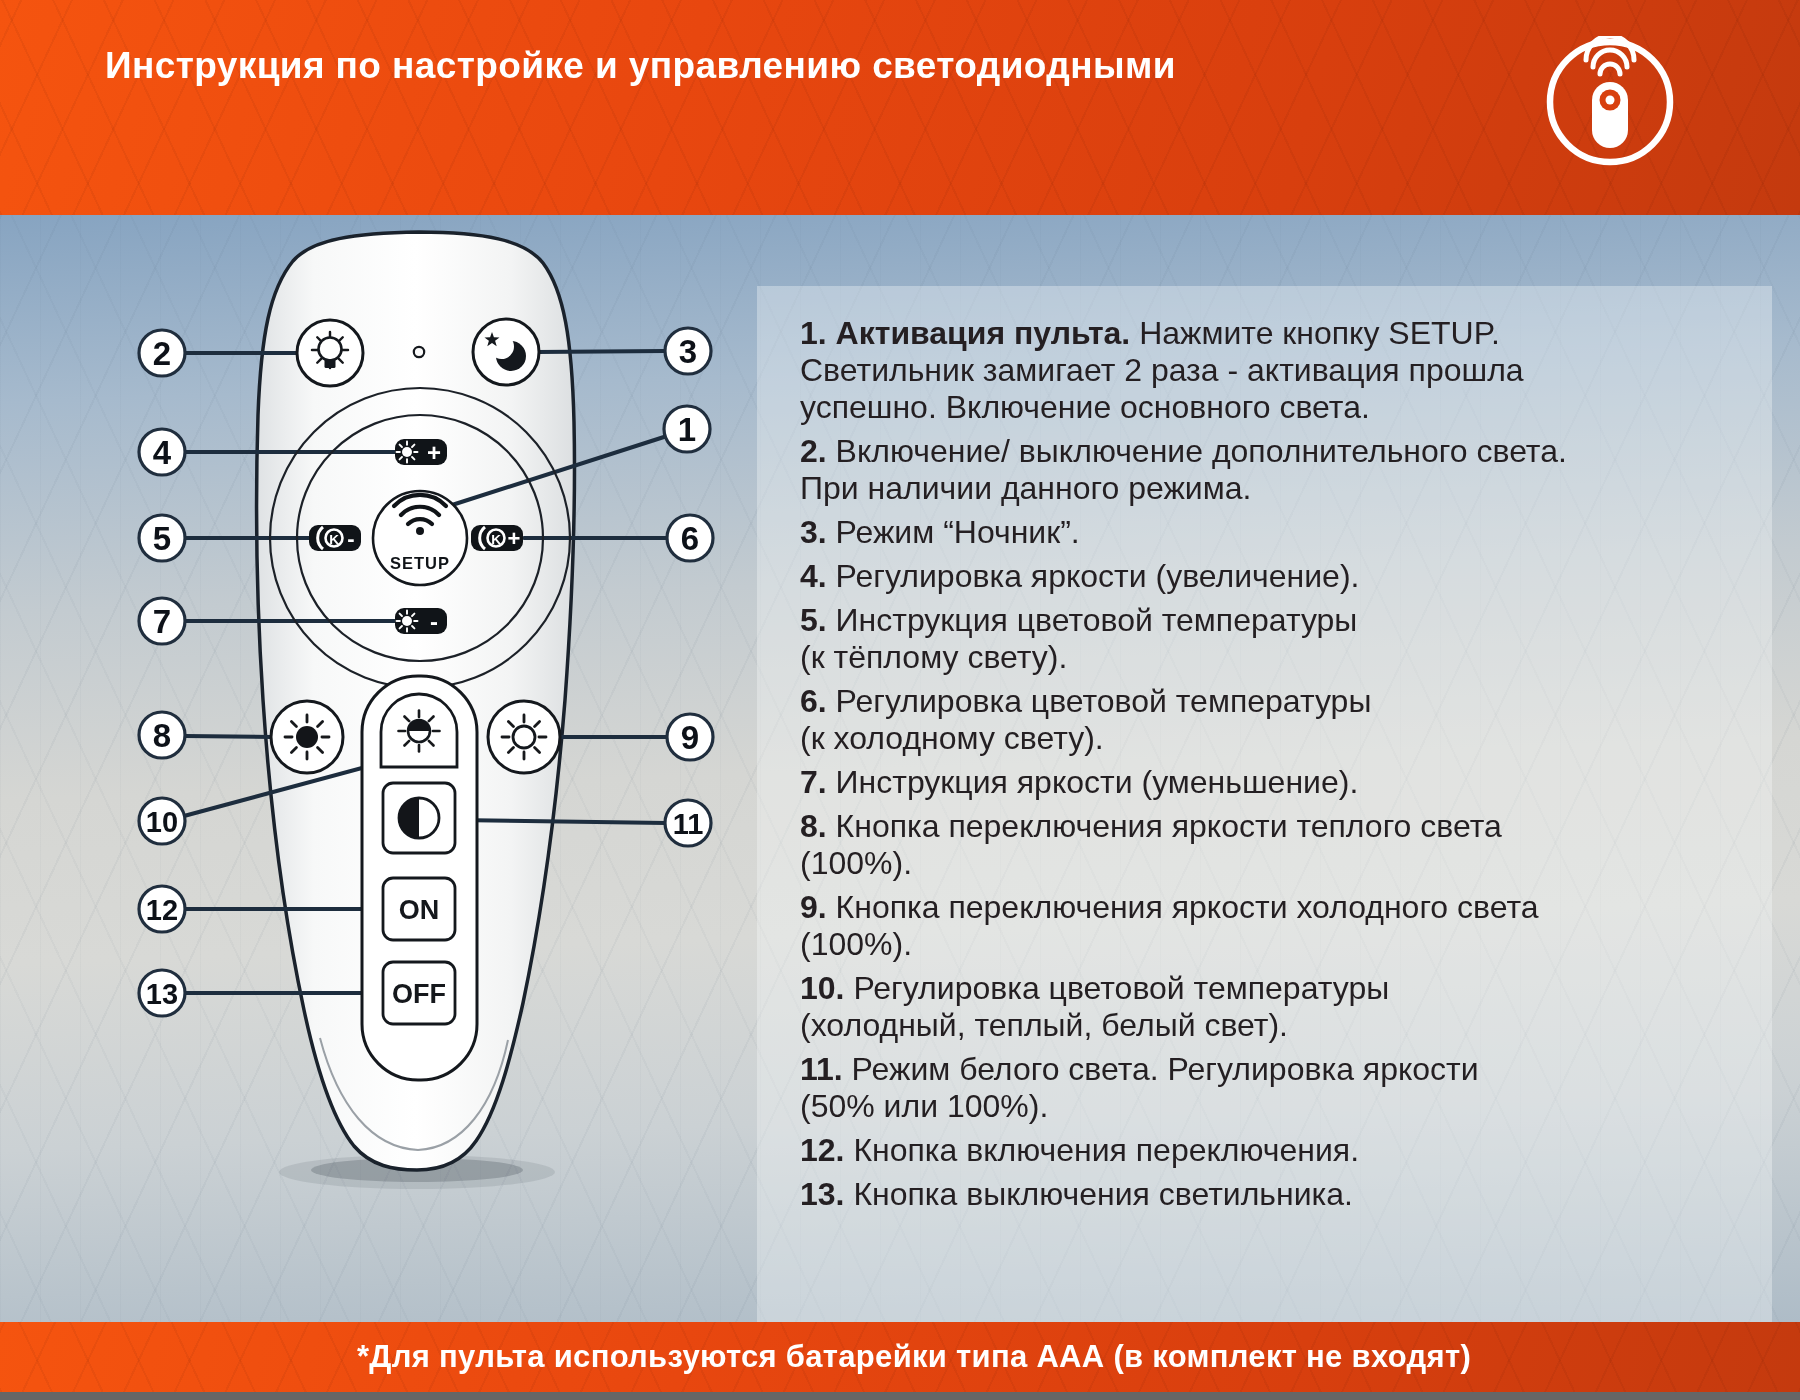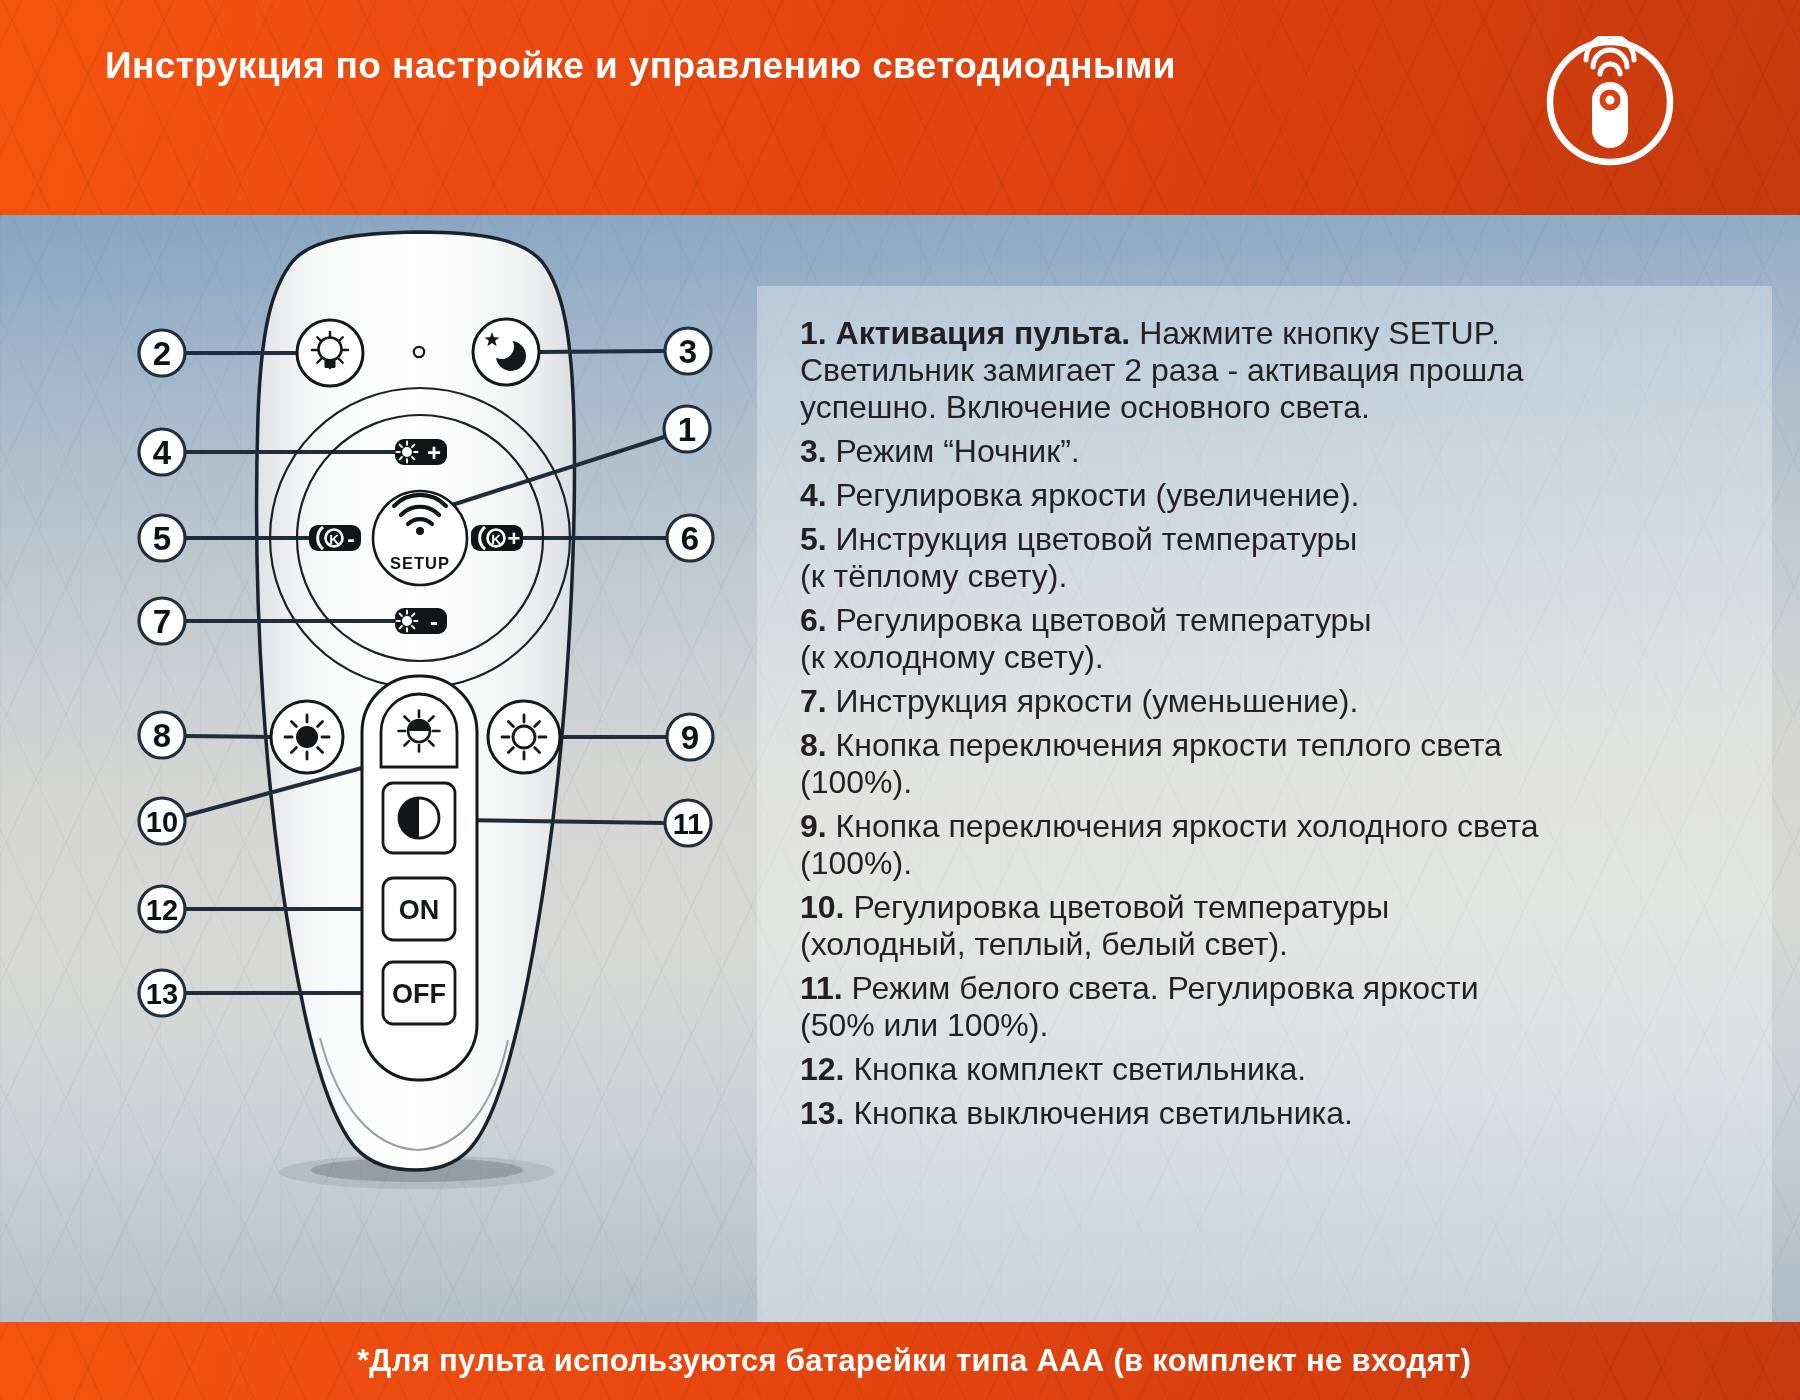--- a/index.html
+++ b/index.html
@@ -6,21 +6,21 @@
   .page{position:relative;width:1800px;height:1400px;overflow:hidden;
         font-family:"Liberation Sans",sans-serif;-webkit-font-smoothing:antialiased;}
   
   .band{position:absolute;left:0;right:0;
         background:linear-gradient(105deg,#f5540f 0%,#e8470f 38%,#d83f0e 72%,#c43a0e 100%);padding-left:28px;}
   .band::before{content:'';position:absolute;inset:0;pointer-events:none;
         background:
           repeating-linear-gradient(65deg, rgba(60,10,0,0.06) 0 2px, transparent 2px 46px),
           repeating-linear-gradient(-65deg, rgba(60,10,0,0.06) 0 2px, transparent 2px 46px);}
   .header{top:0;height:215px;}
-  .footer{top:1322px;height:78px;display:flex;align-items:center;justify-content:center;}
+  .footer{top:1322px;height:70px;display:flex;align-items:center;justify-content:center;}
   .title{position:absolute;left:105px;top:42px;color:#ffffff;font-size:37px;font-weight:700;
          line-height:47px;letter-spacing:0.4px;z-index:2;}
   .footer-note{color:#ffffff;font-size:31px;font-weight:700;letter-spacing:0.3px;z-index:2;}
   .header-icon{position:absolute;top:36px;right:120px;width:140px;height:140px;z-index:2;}
   
   .main{position:absolute;top:215px;left:0;width:1800px;height:1107px;
         background:linear-gradient(178deg,#87a4c1 0%,#a6bacd 16%,#c3cbd0 34%,#d5d6d3 50%,
                    #d8d9d6 64%,#cbd1d4 80%,#aebcc7 100%);}
   .main::before{content:'';position:absolute;inset:0;pointer-events:none;
         background:
@@ -246,36 +246,38 @@
           <text x="162" y="920" font-size="29">12</text>
           <text x="162" y="1004" font-size="29">13</text>
         </g>
       </g>
     </svg>
 
     <div class="instructions">
         <p class="instr"><span class="num">1. </span><span class="lead">Активация пульта. </span><span class="body">Нажмите кнопку SETUP.
 Светильник замигает 2 раза - активация прошла
 успешно. Включение основного света.</span></p>
+        <p class="instr"><span class="num">2. </span><span class="body">Включение/ выключение дополнительного света.
+При наличии данного режима.</span></p>
         <p class="instr"><span class="num">3. </span><span class="body">Режим “Ночник”.</span></p>
         <p class="instr"><span class="num">4. </span><span class="body">Регулировка яркости (увеличение).</span></p>
         <p class="instr"><span class="num">5. </span><span class="body">Инструкция цветовой температуры
 (к тёплому свету).</span></p>
         <p class="instr"><span class="num">6. </span><span class="body">Регулировка цветовой температуры
 (к холодному свету).</span></p>
         <p class="instr"><span class="num">7. </span><span class="body">Инструкция яркости (уменьшение).</span></p>
         <p class="instr"><span class="num">8. </span><span class="body">Кнопка переключения яркости теплого света
 (100%).</span></p>
         <p class="instr"><span class="num">9. </span><span class="body">Кнопка переключения яркости холодного света
 (100%).</span></p>
         <p class="instr"><span class="num">10. </span><span class="body">Регулировка цветовой температуры
 (холодный, теплый, белый свет).</span></p>
         <p class="instr"><span class="num">11. </span><span class="body">Режим белого света. Регулировка яркости
 (50% или 100%).</span></p>
-        <p class="instr"><span class="num">12. </span><span class="body">Кнопка комплект светильника.</span></p>
+        <p class="instr"><span class="num">12. </span><span class="body">Кнопка включения переключения.</span></p>
         <p class="instr"><span class="num">13. </span><span class="body">Кнопка выключения светильника.</span></p>
       </div>
   </div>
 
   <div class="band footer">
     <div class="footer-note">*Для пульта используются батарейки типа ААА (в комплект не входят)</div>
   </div>
 
 </div>
 

